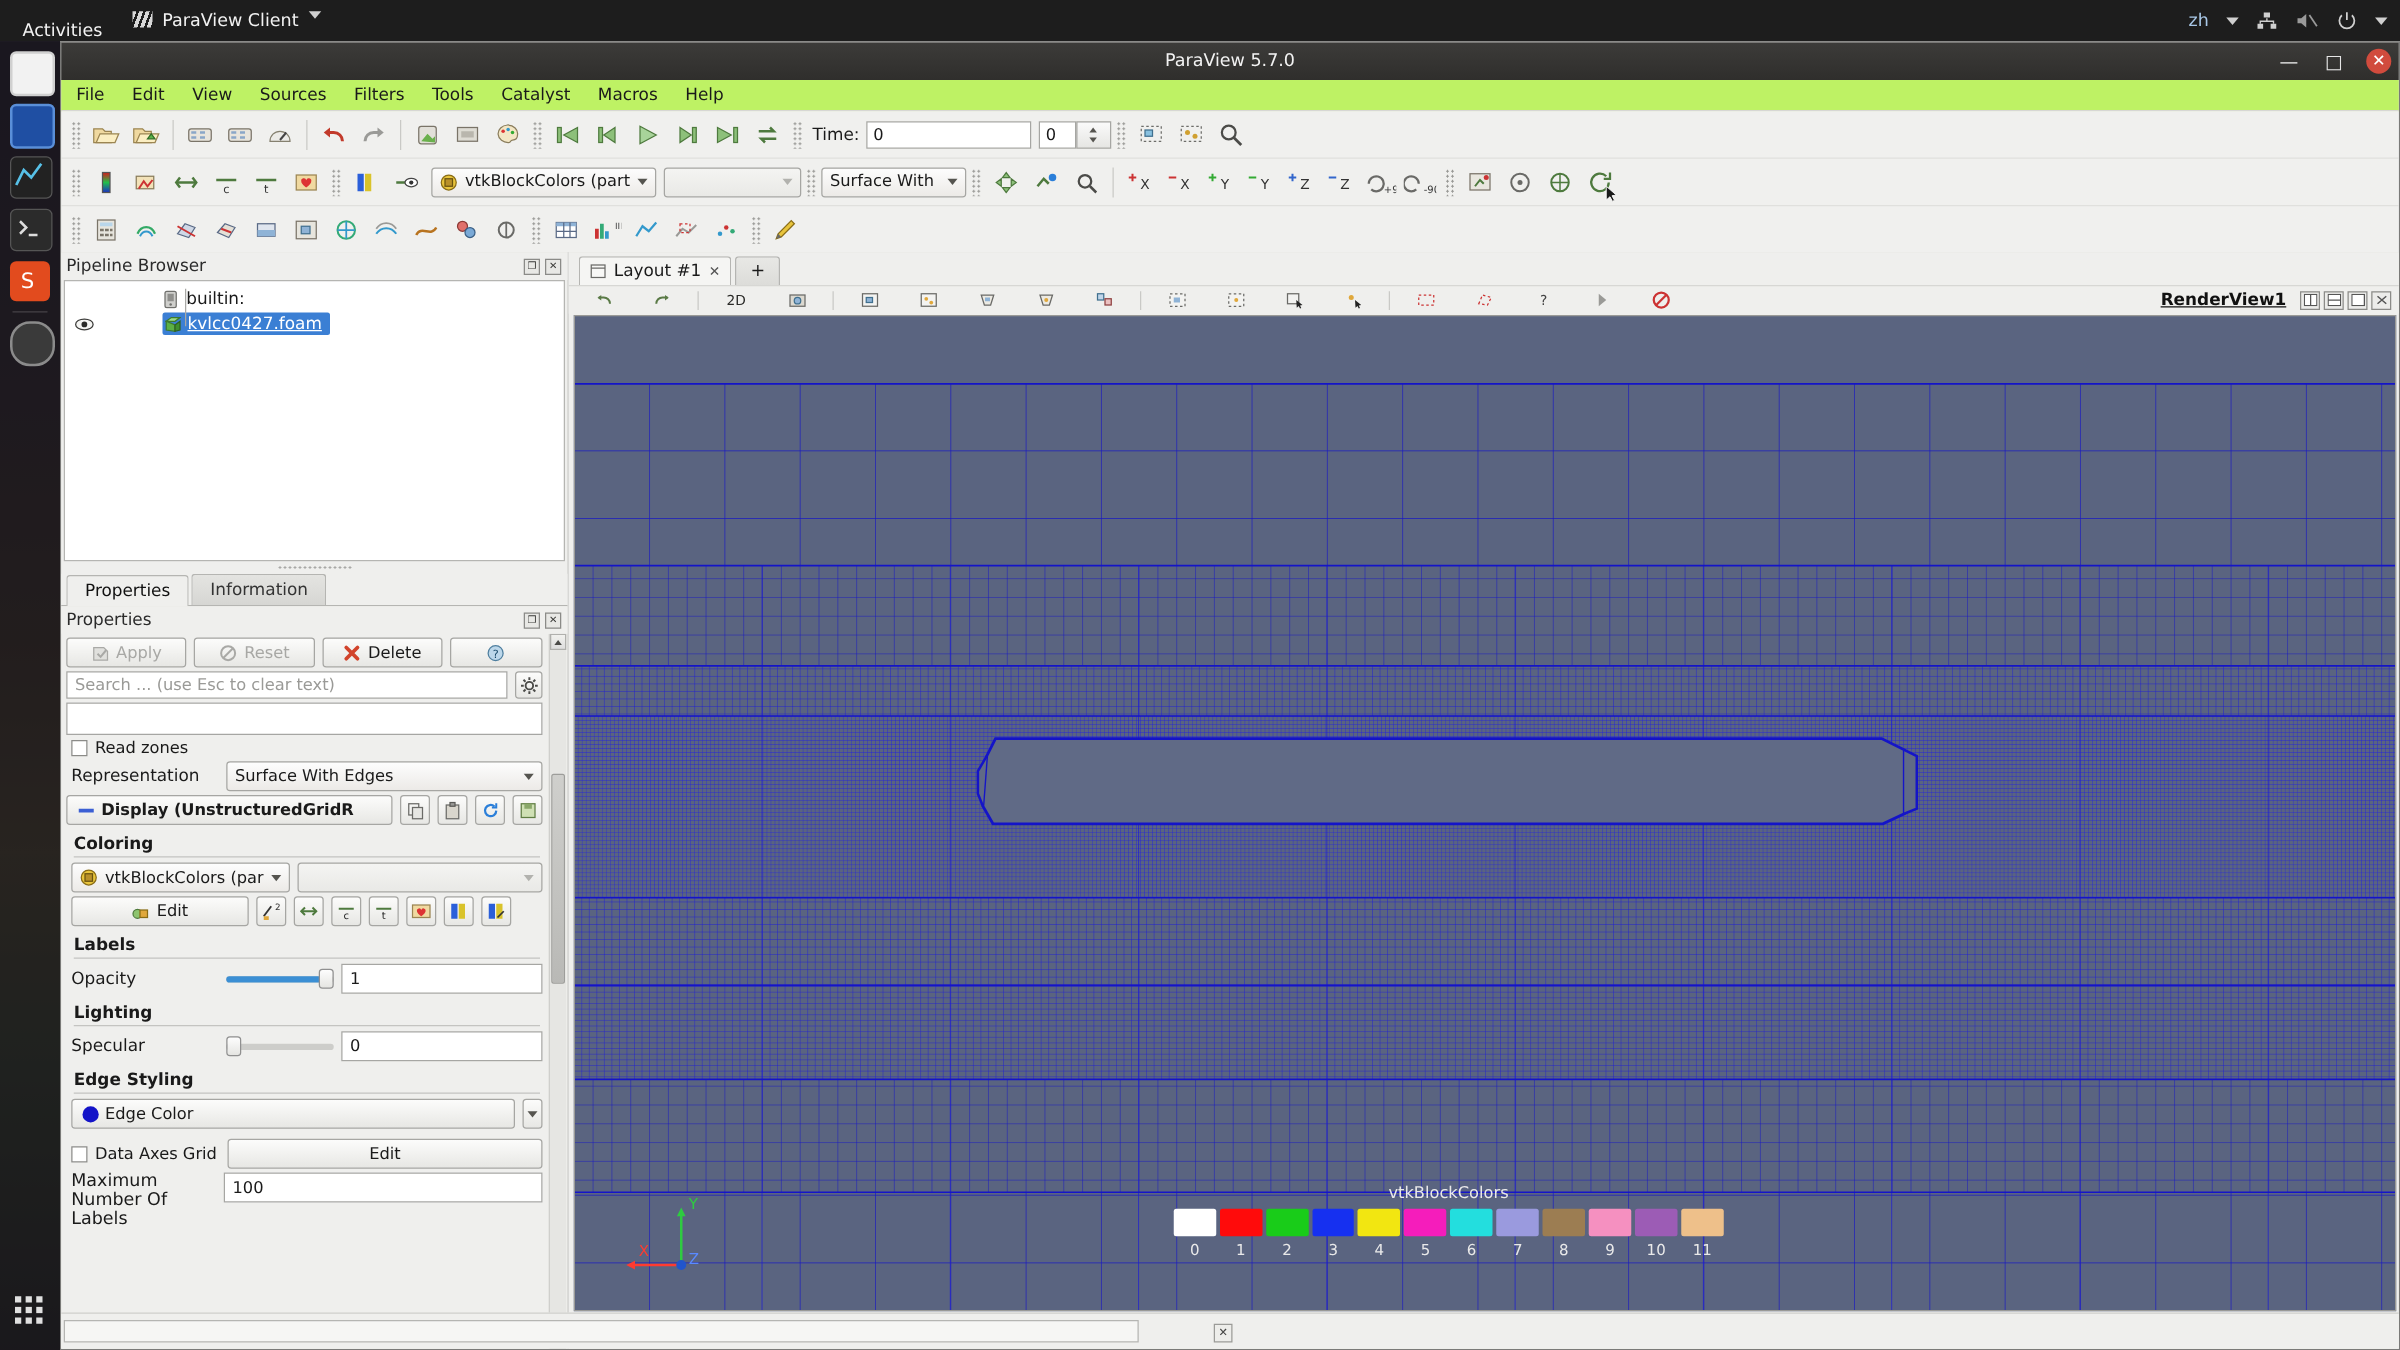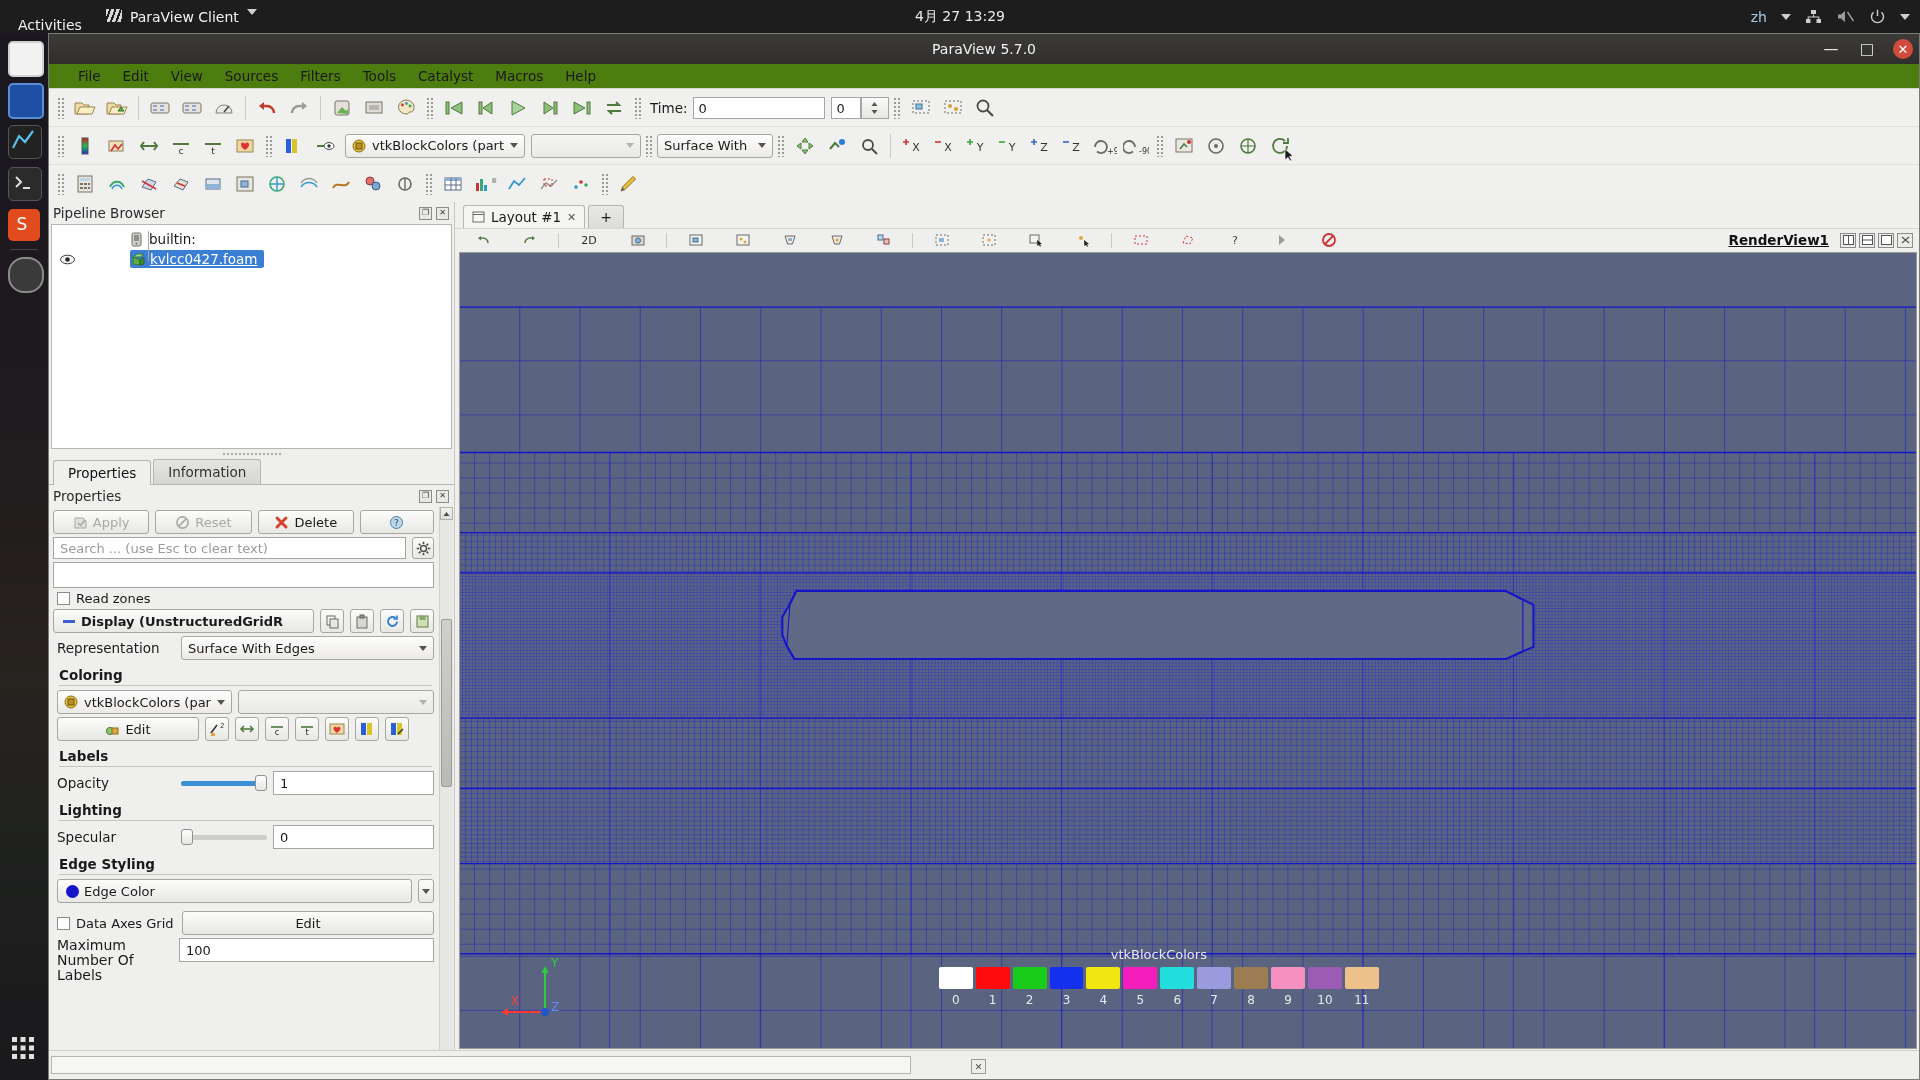--- a/index.html
+++ b/index.html
@@ -34,22 +34,22 @@
     border:1px solid #7a7a78;box-sizing:border-box;}
   .pv-titlebar{height:30px;background:linear-gradient(180deg,#3c3b39 0%,#2f2e2c 100%);
     color:#f2f2f2;display:flex;align-items:center;justify-content:center;position:relative;font-size:14px;}
   .pv-titlebar .wbtns{position:absolute;right:6px;top:0;height:30px;display:flex;align-items:center;gap:16px;}
   .wbtn{width:20px;height:20px;position:relative;display:inline-block;}
   .wbtn .glyph{position:absolute;left:0;top:0;width:20px;height:20px;color:#e6e6e6;font-size:15px;
     display:flex;align-items:center;justify-content:center;line-height:1;}
   .wbtn.close .glyph{background:#d14b3d;border-radius:10px;color:#fff;font-size:13px;}
 
   
-  .pv-menubar{height:24px;background:#4d7c0f;border-bottom:1px solid #d7d7d4;display:flex;align-items:center;
-    padding-left:18px;gap:0;}
+  .pv-menubar{height:24px;background:#bef264;border-bottom:1px solid #d7d7d4;display:flex;align-items:center;
+    padding-left:1px;gap:0;}
   .pv-menubar .mi{padding:3px 11px;font-size:13.5px;color:#1a1a1a;}
 
   
   .pv-toolbars{background:#f0f0ee;border-bottom:1px solid #cfcfcc;padding:0;}
   .tbrow{height:37px;display:flex;align-items:center;padding:0 4px;border-bottom:1px solid #e0e0dd;}
   .tbrow:last-child{border-bottom:none;}
   .grip{width:8px;height:22px;margin:0 4px;
     background-image:radial-gradient(#9a9a97 35%,transparent 36%);background-size:4px 4px;}
   .tbtn{width:30px;height:30px;margin:0 1px;display:inline-flex;align-items:center;justify-content:center;
     border-radius:3px;position:relative;}
@@ -172,21 +172,20 @@
 
 <div class="screen">
 
   <div class="gnome-bar">
     <div class="gnome-activities">Activities</div>
     <div class="gnome-app">
       <span class="appicon"></span>
       <span>ParaView Client</span>
       <span class="tri-down"></span>
     </div>
-    <div class="gnome-clock">4月 27  13:29</div>
     <div class="gnome-right">
       <span class="zh">zh</span>
       <span class="tri-down"></span>
       <svg class="ic" width="17" height="17" viewBox="0 0 17 17">
         <rect x="6" y="2" width="5" height="4" fill="#cfcfcf"></rect>
           <rect x="1" y="11" width="4.5" height="4" fill="#cfcfcf"></rect>
         <rect x="11.5" y="11" width="4.5" height="4" fill="#cfcfcf"></rect>
         <path d="M8.5 6.5v2.5M3.2 11v-2h10.6v2" stroke="#cfcfcf" stroke-width="1.1" fill="none"></path>
       </svg>
       <svg class="ic" width="19" height="17" viewBox="0 0 19 17">
@@ -818,58 +817,58 @@
 
           <div style="padding:0 18px 0 2px;">
             <div class="field" style="height:26px;"></div>
           </div>
 
           <div class="prow" style="padding:0 18px 0 6px;">
             <span class="chk"></span>
             <span>Read zones</span>
           </div>
 
-          <div class="prow" style="padding:0 18px 0 2px;">
-            <span class="btn" style="flex:1;justify-content:flex-start;font-weight:bold;">
-              <svg width="14" height="12" viewBox="0 0 14 12">
-                <rect x="1" y="5" width="12" height="3" fill="#3b5fd4"></rect>
-              </svg>
-              <span>Display (UnstructuredGridR</span>
-            </span>
-            <span class="grpbtn">
-              <svg width="15" height="15" viewBox="0 0 15 15">
-                <rect x="2" y="2" width="8" height="9" fill="#f4f4f2" stroke="#6a6a67"></rect>
-                <rect x="5" y="5" width="8" height="9" fill="#e6e6e3" stroke="#6a6a67"></rect>
-              </svg>
-            </span>
-            <span class="grpbtn">
-              <svg width="15" height="15" viewBox="0 0 15 15">
-                <rect x="2" y="3" width="10" height="11" fill="#d9d6cd" stroke="#6a6a67"></rect>
-                <rect x="5" y="1" width="4" height="3" fill="#9a9a97" stroke="#5a5a57"></rect>
-              </svg>
-            </span>
-            <span class="grpbtn">
-              <svg width="15" height="15" viewBox="0 0 15 15">
-                <path d="M12 7.5A4.5 4.5 0 1 1 10.6 4.2" stroke="#2b7fd9" stroke-width="1.8" fill="none"></path>
-                <path d="M12 1.5v3.5h-3.5" stroke="#2b7fd9" stroke-width="1.6" fill="none"></path>
-              </svg>
-            </span>
-            <span class="grpbtn">
-              <svg width="15" height="15" viewBox="0 0 15 15">
-                <rect x="2" y="2" width="11" height="11" fill="#cfe0b4" stroke="#5f7d42"></rect>
-                <rect x="4.5" y="2" width="6" height="4" fill="#8aa86a"></rect>
-              </svg>
-            </span>
-          </div>
-
           <div class="prow" style="padding:0 18px 0 6px;">
             <span class="lbl">Representation</span>
             <span class="combo" style="flex:1;">
               <span class="cval">Surface With Edges</span>
               <span class="caret"></span>
+            </span>
+          </div>
+
+          <div class="prow" style="padding:0 18px 0 2px;">
+            <span class="btn" style="flex:1;justify-content:flex-start;font-weight:bold;">
+              <svg width="14" height="12" viewBox="0 0 14 12">
+                <rect x="1" y="5" width="12" height="3" fill="#3b5fd4"></rect>
+              </svg>
+              <span>Display (UnstructuredGridR</span>
+            </span>
+            <span class="grpbtn">
+              <svg width="15" height="15" viewBox="0 0 15 15">
+                <rect x="2" y="2" width="8" height="9" fill="#f4f4f2" stroke="#6a6a67"></rect>
+                <rect x="5" y="5" width="8" height="9" fill="#e6e6e3" stroke="#6a6a67"></rect>
+              </svg>
+            </span>
+            <span class="grpbtn">
+              <svg width="15" height="15" viewBox="0 0 15 15">
+                <rect x="2" y="3" width="10" height="11" fill="#d9d6cd" stroke="#6a6a67"></rect>
+                <rect x="5" y="1" width="4" height="3" fill="#9a9a97" stroke="#5a5a57"></rect>
+              </svg>
+            </span>
+            <span class="grpbtn">
+              <svg width="15" height="15" viewBox="0 0 15 15">
+                <path d="M12 7.5A4.5 4.5 0 1 1 10.6 4.2" stroke="#2b7fd9" stroke-width="1.8" fill="none"></path>
+                <path d="M12 1.5v3.5h-3.5" stroke="#2b7fd9" stroke-width="1.6" fill="none"></path>
+              </svg>
+            </span>
+            <span class="grpbtn">
+              <svg width="15" height="15" viewBox="0 0 15 15">
+                <rect x="2" y="2" width="11" height="11" fill="#cfe0b4" stroke="#5f7d42"></rect>
+                <rect x="4.5" y="2" width="6" height="4" fill="#8aa86a"></rect>
+              </svg>
             </span>
           </div>
 
           <div style="padding:0 18px 0 6px;">
             <div class="sec-head">Coloring</div>
             <div class="sec-rule"></div>
             <div class="prow">
               <span class="combo" style="width:175px;">
                 <svg width="14" height="14" viewBox="0 0 14 14">
                   <circle cx="7" cy="7" r="6" fill="#e8c43c" stroke="#8a6d16"></circle>

